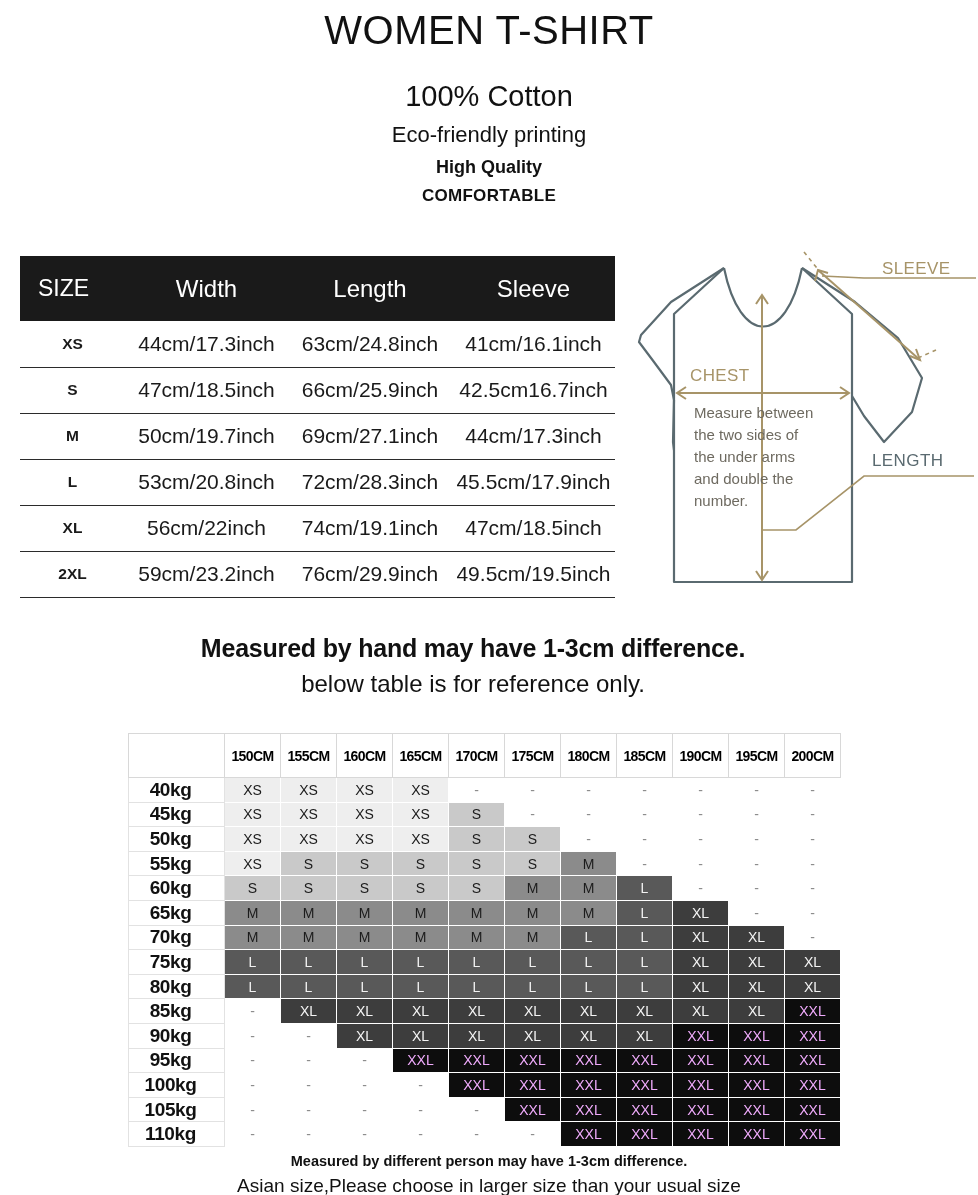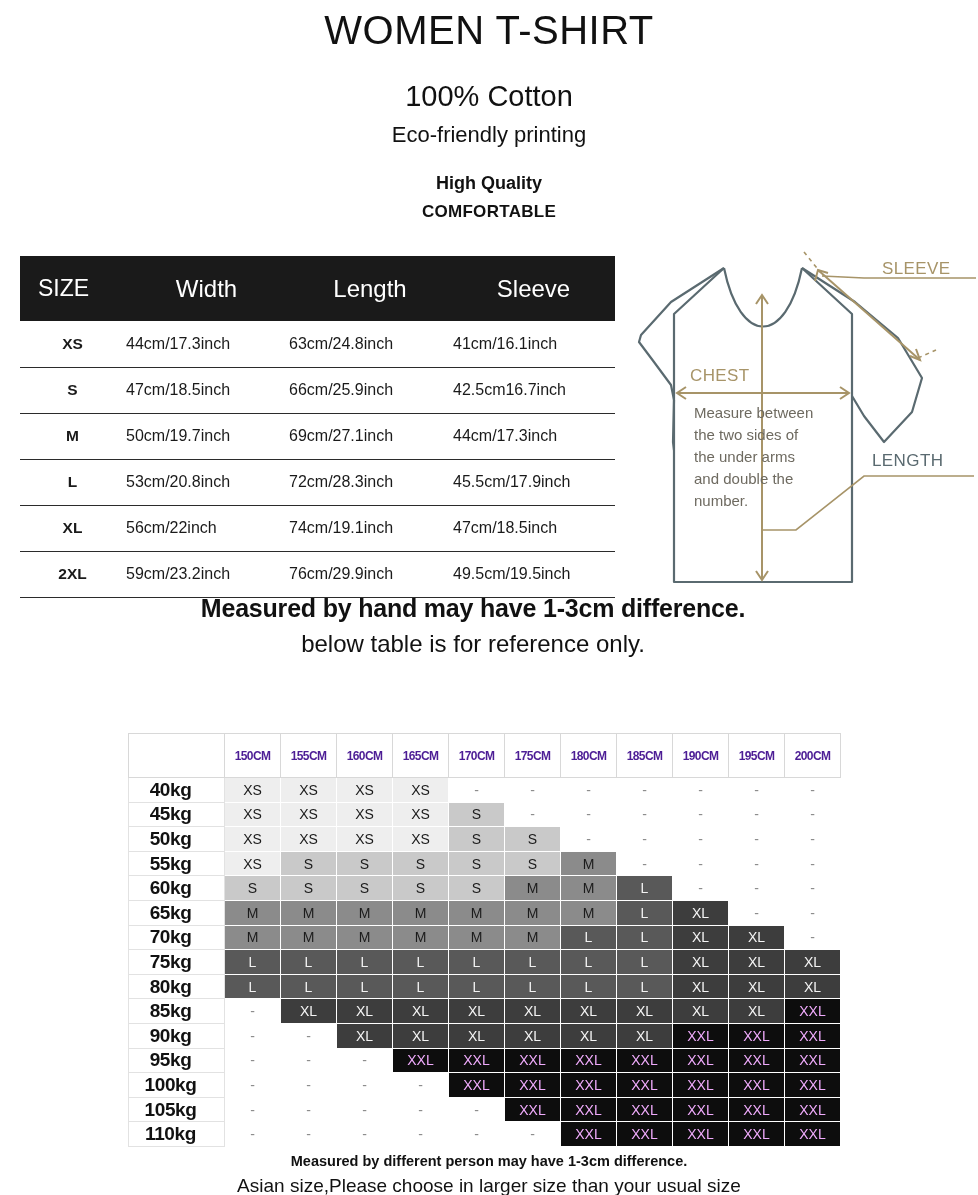--- a/index.html
+++ b/index.html
@@ -17,21 +17,21 @@
   
   .header { text-align: center; padding-top: 8px; }
   .title {
     font-size: 40px;
     font-weight: 400;
     letter-spacing: 0.5px;
     line-height: 1.1;
     margin: 0 0 26px 0;
   }
   .sub1 { font-size: 29px; font-weight: 400; line-height: 1.25; margin-bottom: 7px; }
-  .sub2 { font-size: 22px; font-weight: 400; line-height: 1.25; margin-bottom: 23px; }
+  .sub2 { font-size: 22px; font-weight: 400; line-height: 1.25; margin-bottom: 7px; }
   .sub3 { font-size: 18px; font-weight: 700; line-height: 1.25; margin-bottom: 7px; }
   .sub4 { font-size: 17px; font-weight: 700; line-height: 1.25; letter-spacing: 0.3px; }
 
   
   .mid {
     position: absolute;
     top: 250px;
     left: 0;
     width: 978px;
     height: 365px;
@@ -52,21 +52,22 @@
     font-weight: 400;
     font-size: 24px;
     height: 65px;
     vertical-align: middle;
     text-align: center;
     margin-top: 32px;
   }
   .size-table th.c-size { text-align: left; padding-left: 18px; font-size: 23px; }
   .size-table td {
     height: 46px;
-    font-size: 16px;
+    text-align: center;
+    font-size: 21px;
     font-weight: 400;
     color: #1a1a1a;
     border-bottom: 1.5px solid #2b2b2b;
     vertical-align: middle;
   }
   .size-table td.sz {
     font-weight: 700;
     font-size: 15.5px;
     text-align: center;
   }
@@ -76,21 +77,21 @@
   .shirt-wrap {
     position: absolute;
     left: 636px;
     top: 0px;
     width: 342px;
     height: 360px;
   }
   .shirt-wrap svg { display: block; }
 
   
-  .notes { position: absolute; top: 592px; left: 0; width: 946px; text-align: center; }
+  .notes { position: absolute; top: 632px; left: 0; width: 946px; text-align: center; }
   .note-bold { font-size: 25px; font-weight: 700; line-height: 1.3; letter-spacing: -0.2px; }
   .note-reg  { font-size: 24px; font-weight: 400; line-height: 1.35; margin-top: 3px; }
 
   
   .wh-wrap {
     position: absolute;
     left: 128px;
     top: 733px;
     width: 712px;
   }
@@ -110,22 +111,22 @@
     padding: 0;
   }
   table.wh th.corner {
     background: #ffffff;
     border: 1px solid #d8d8d8;
     height: 44px;
   }
   table.wh th.hcol {
     background: #ffffff;
     border: 1px solid #d8d8d8;
-    color: #4c1d95;
-    font-size: 12px;
+    color: #000000;
+    font-size: 14px;
     font-weight: 700;
     height: 44px;
     letter-spacing: -0.6px;
   }
   table.wh td.wlabel {
     background: #ffffff;
     border: 1px solid #e2e2e2;
     color: #111111;
     font-size: 19px;
     font-weight: 700;

